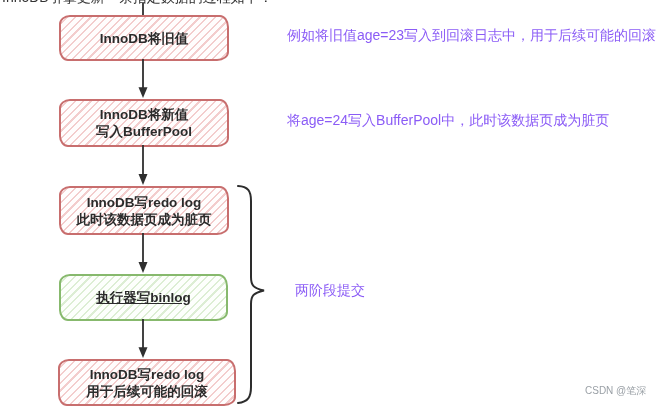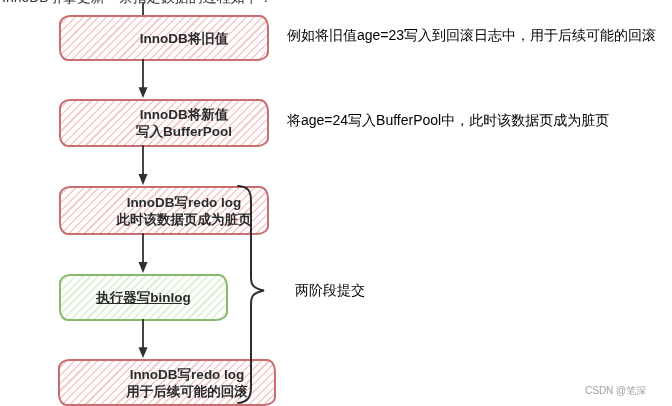--- a/index.html
+++ b/index.html
@@ -12,40 +12,39 @@
     color:#333;white-space:nowrap;
   }
   .node{
     position:absolute;display:flex;flex-direction:column;justify-content:center;align-items:center;
     border-radius:11px 9px 12px 9px / 9px 12px 9px 11px;
     font-size:13.5px;font-weight:bold;line-height:17px;text-align:center;color:#2b2b2b;
   }
   .node.red{
     border:2px solid var(--node-red-border,#c86e6e);
     background:repeating-linear-gradient(135deg,#fffdfd 0,#fffdfd 4px,var(--node-red-hatch,#f3cdcd) 4px,var(--node-red-hatch,#f3cdcd) 5.5px);
-    padding-left:40px;
   }
   .node.green{
     border:2px solid var(--node-green-border,#87b96d);
     background:repeating-linear-gradient(135deg,#fdfffc 0,#fdfffc 4px,var(--node-green-hatch,#ddeed4) 4px,var(--node-green-hatch,#ddeed4) 5.5px);
     text-decoration:underline;
   }
   .n1{left:59px;top:15px;width:166px;height:42px;}
   .n2{left:59px;top:99px;width:166px;height:44px;}
   .n3{left:59px;top:186px;width:166px;height:45px;}
   .n4{left:59px;top:274px;width:165px;height:43px;}
   .n5{left:58px;top:359px;width:174px;height:43px;}
   .arrow{position:absolute;width:12px;}
   .a0{left:137px;top:3px;height:12px;}
   .a1{left:137px;top:59px;height:39px;}
   .a2{left:137px;top:145px;height:40px;}
   .a3{left:137px;top:233px;height:40px;}
   .a4{left:137px;top:319px;height:39px;}
   .brace{position:absolute;left:233px;top:183px;width:36px;height:222px;}
-  .note{position:absolute;font-size:14px;line-height:18px;color:#000000;white-space:nowrap;}
+  .note{position:absolute;font-size:14px;line-height:18px;color:#8b5cf6;white-space:nowrap;}
   .note1{left:287px;top:26px;}
   .note2{left:287px;top:111px;}
   .note3{left:295px;top:281px;}
   .watermark{position:absolute;left:585px;top:384px;font-size:10px;color:#9aa0a6;white-space:nowrap;}
   svg{display:block;}
 </style>
 </head>
 <body>
 
 <div class="screen">

